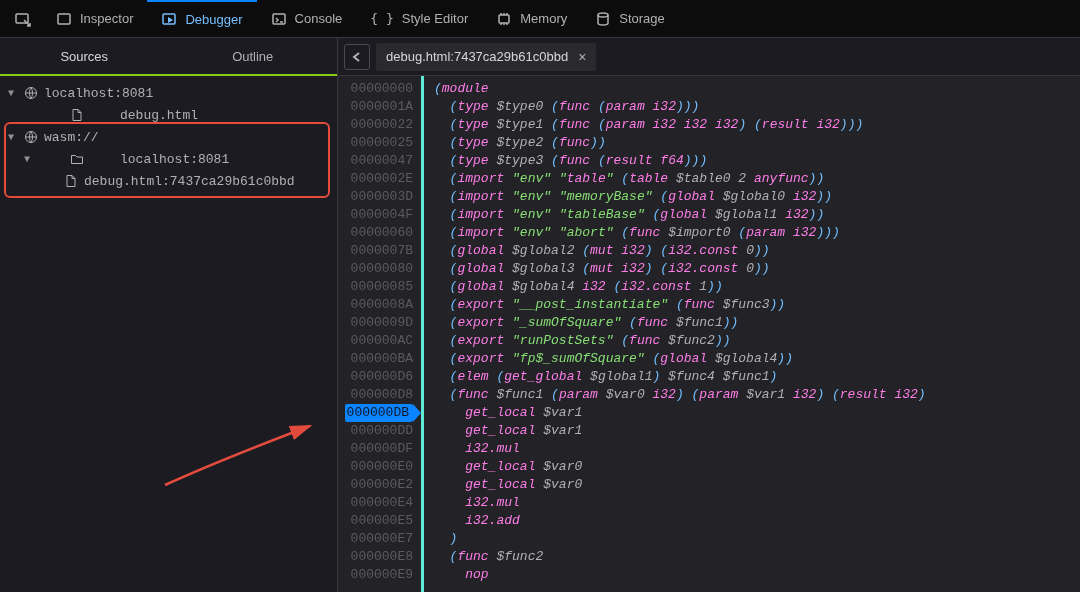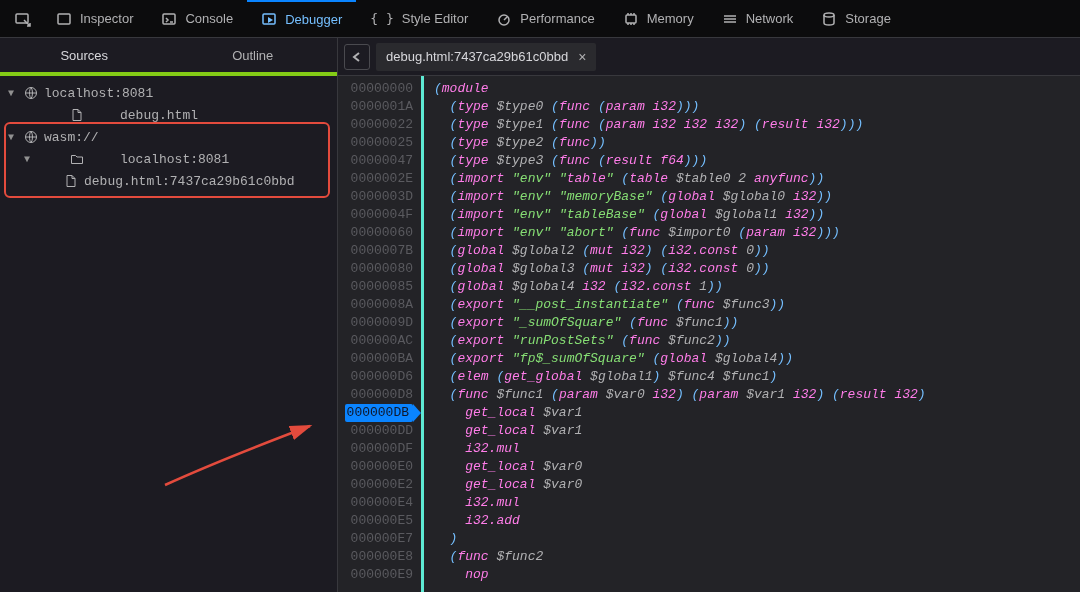--- a/index.html
+++ b/index.html
@@ -61,21 +61,21 @@
   .left-panel {
     width: 338px;
     background: #1c1b22;
     border-right: 1px solid #38383d;
     display: flex;
     flex-direction: column;
   }
   .panel-tabs {
     display: flex;
     height: 38px;
-    border-bottom: 4px solid #84cc16;
+    border-bottom: 2px solid #84cc16;
   }
   .panel-tab {
     flex: 1;
     display: flex;
     align-items: center;
     justify-content: center;
     color: #b1b1b3;
     cursor: pointer;
   }
   .panel-tab.active {
@@ -217,57 +217,44 @@
         <rect x="1" y="3" width="12" height="9" rx="1"></rect>
         <path d="M9 9 L15 15 M12 15 L15 15 L15 12"></path>
       </svg>
   </div>
   <div class="tool-tab">
     <svg class="stroke-icon" viewBox="0 0 16 16">
         <rect x="2" y="3" width="12" height="10" rx="1"></rect>
       </svg>
     <span>Inspector</span>
   </div>
+  <div class="tool-tab active">
+    <svg class="stroke-icon" viewBox="0 0 16 16">
+        <rect x="2" y="3" width="12" height="10" rx="1"></rect>
+        <polygon points="7,6 7,12 12,9" fill="currentColor" stroke="none"></polygon>
+      </svg>
+    <span>Debugger</span>
+  </div>
   <div class="tool-tab">
     <svg class="stroke-icon" viewBox="0 0 16 16">
         <rect x="2" y="3" width="12" height="10" rx="1"></rect>
         <path d="M5 7l2 2-2 2M9 11h3"></path>
       </svg>
     <span>Console</span>
   </div>
-  <div class="tool-tab active">
-    <svg class="stroke-icon" viewBox="0 0 16 16">
-        <rect x="2" y="3" width="12" height="10" rx="1"></rect>
-        <polygon points="7,6 7,12 12,9" fill="currentColor" stroke="none"></polygon>
-      </svg>
-    <span>Debugger</span>
-  </div>
   <div class="tool-tab">
     <span style="font-family:monospace;">{ }</span>
     <span>Style Editor</span>
   </div>
   <div class="tool-tab">
     <svg class="stroke-icon" viewBox="0 0 16 16">
-        <circle cx="8" cy="9" r="5"></circle>
-        <path d="M8 9 L11 6"></path>
-      </svg>
-    <span>Performance</span>
-  </div>
-  <div class="tool-tab">
-    <svg class="stroke-icon" viewBox="0 0 16 16">
         <rect x="3" y="4" width="10" height="8" rx="1"></rect>
         <path d="M5 4V2M8 4V2M11 4V2M5 14v-2M8 14v-2M11 14v-2"></path>
       </svg>
     <span>Memory</span>
-  </div>
-  <div class="tool-tab">
-    <svg class="stroke-icon" viewBox="0 0 16 16">
-        <path d="M2 5h12M2 8h12M2 11h12"></path>
-      </svg>
-    <span>Network</span>
   </div>
   <div class="tool-tab">
     <svg class="stroke-icon" viewBox="0 0 16 16">
         <ellipse cx="8" cy="4" rx="5" ry="2"></ellipse>
         <path d="M3 4v8c0 1.1 2.2 2 5 2s5-.9 5-2V4"></path>
       </svg>
     <span>Storage</span>
   </div>
 </div>
 

